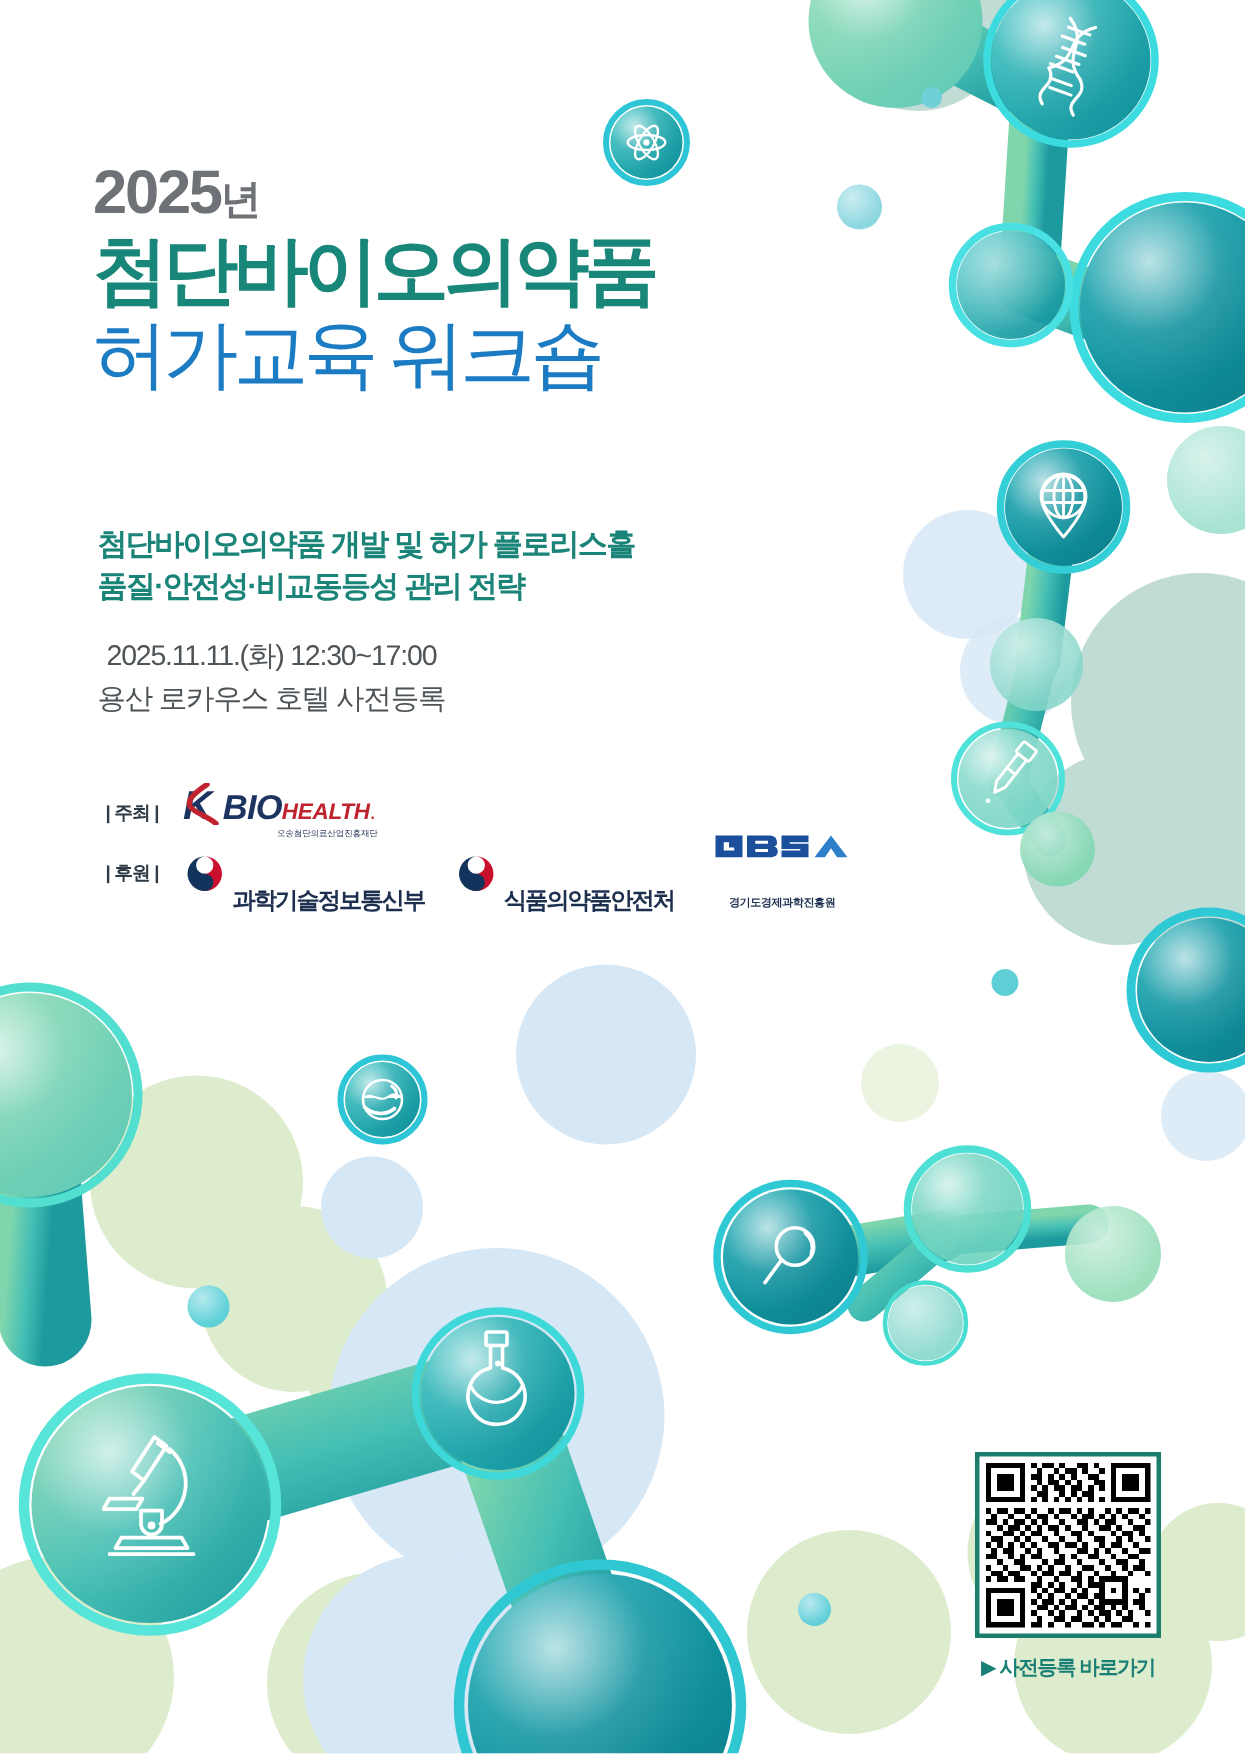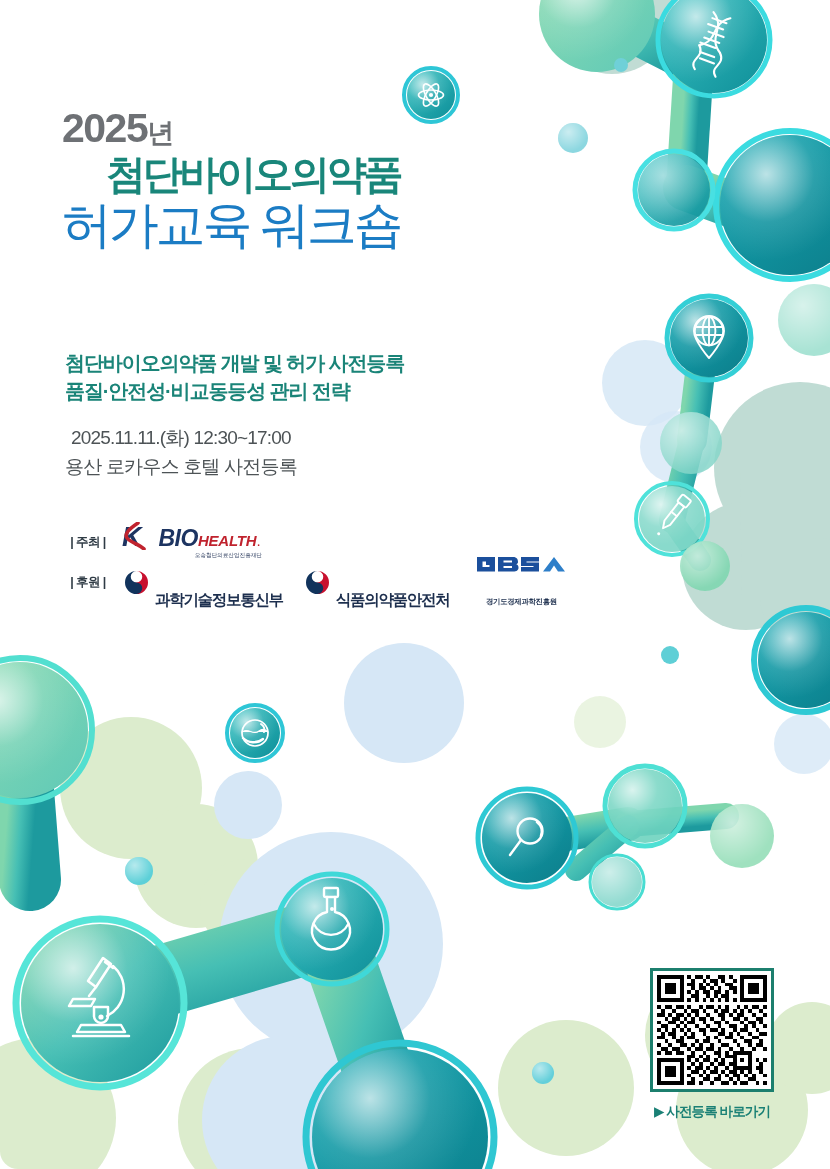--- a/index.html
+++ b/index.html
@@ -8,21 +8,20 @@
   }
   body {
     font-family: "Liberation Sans", "DejaVu Sans", sans-serif;
   }
   #poster {
     position: relative;
     width: 830px;
     height: 1169px;
     overflow: hidden;
     background: #ffffff;
-    border-radius: 18px;
   }
   #bg-layer, #deco-layer {
     position: absolute;
     inset: 0;
     width: 830px;
     height: 1169px;
   }
   #content {
     position: absolute;
     inset: 0;
@@ -41,21 +40,21 @@
     color: #6e7175;
     letter-spacing: -1.5px;
     line-height: 1.0;
     margin: 0;
   }
   .year-line .suffix {
     font-size: 27px;
     letter-spacing: -1px;
   }
   .title-l2 {
-    font-size: 40px;
+    font-size: 50px;
     font-weight: bold;
     color: #19867a;
     letter-spacing: -3.2px;
     line-height: 1.08;
     margin: 4px 0 0 0;
     white-space: nowrap;
     text-align: right;
   }
   .title-l3 {
     font-size: 50px;
@@ -148,21 +147,21 @@
     top: -2px;
     width: 26px;
     height: 28px;
   }
   .kbio-bio {
     font-size: 23px;
     font-weight: bold;
     font-style: italic;
     color: #1d3461;
     letter-spacing: -0.5px;
-    margin-left: 18px;
+    margin-left: 8px;
   }
   .kbio-health {
     font-size: 15px;
     font-weight: bold;
     font-style: italic;
     color: #c0232e;
     letter-spacing: -0.2px;
   }
   .kbio-dot {
     font-size: 15px;
@@ -463,21 +462,21 @@
 
   <div id="content">
 
     <div class="title-block">
       <h1 class="year-line"><span>2025</span><span class="suffix">년</span></h1>
       <div class="title-l2">첨단바이오의약품</div>
       <div class="title-l3">허가교육 워크숍</div>
     </div>
 
     <div class="subtitle-block">
-      <div class="sub-line">첨단바이오의약품 개발 및 허가 사전등록</div>
+      <div class="sub-line">첨단바이오의약품 개발 및 허가 플로리스홀</div>
       <div class="sub-line">품질·안전성·비교동등성 관리 전략</div>
     </div>
 
     <div class="meta-block">
       <div class="meta-line">2025.11.11.(화) 12:30~17:00</div>
       <div class="meta-line">용산 로카우스 호텔 사전등록</div>
     </div>
 
     <div class="credits">
 

